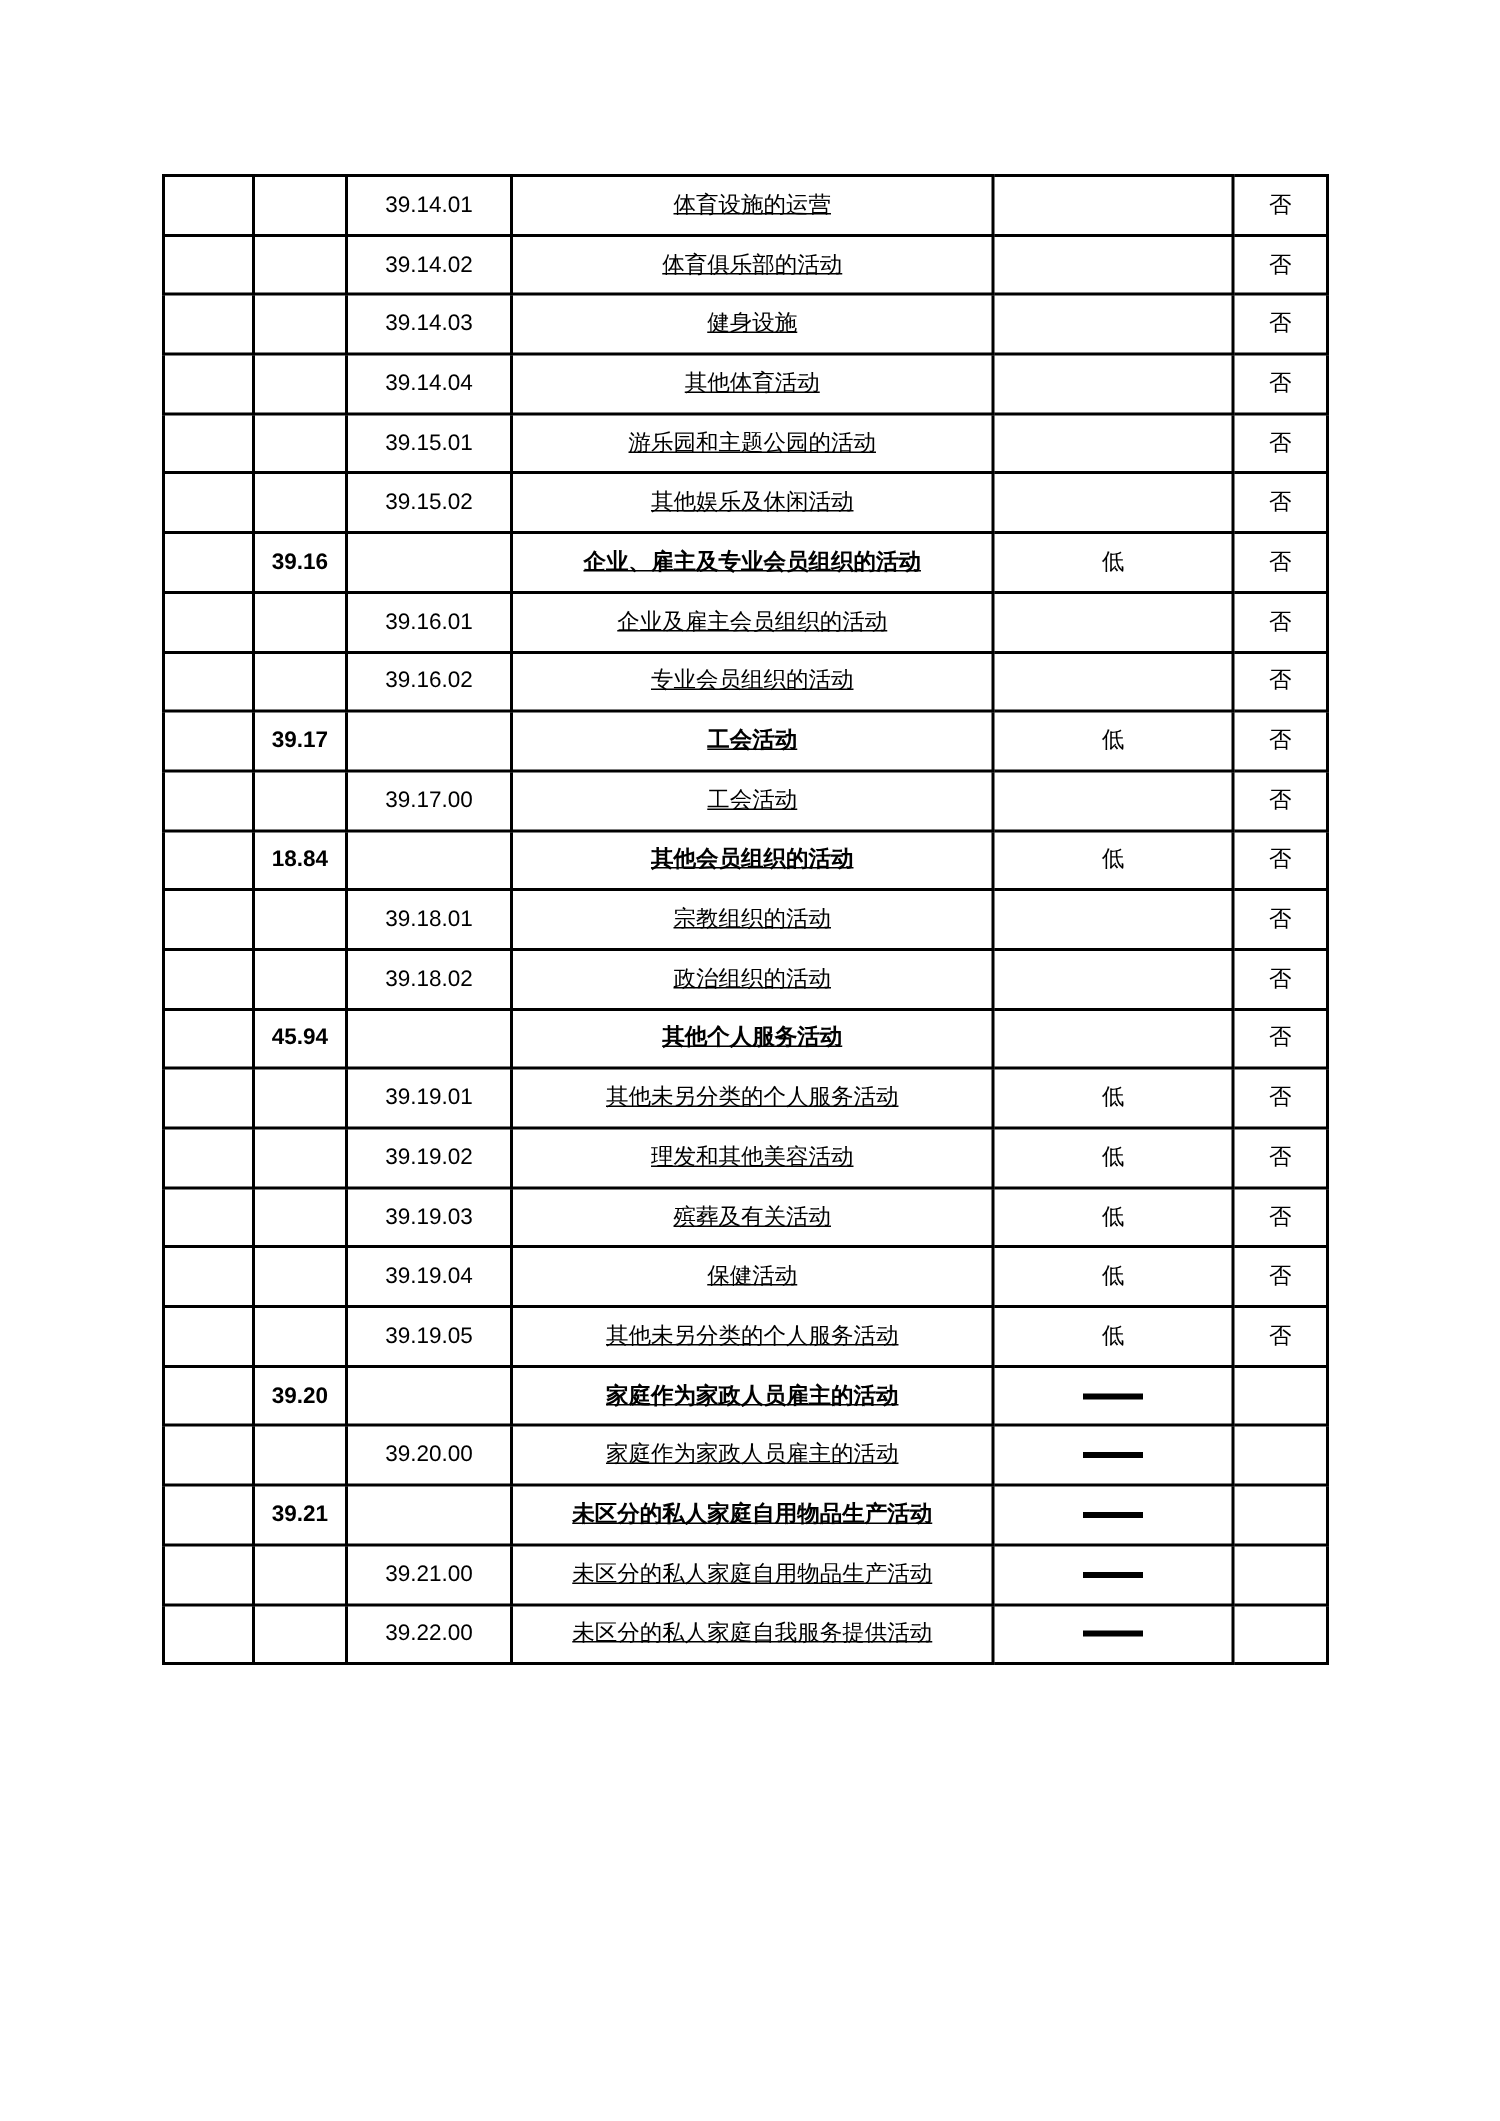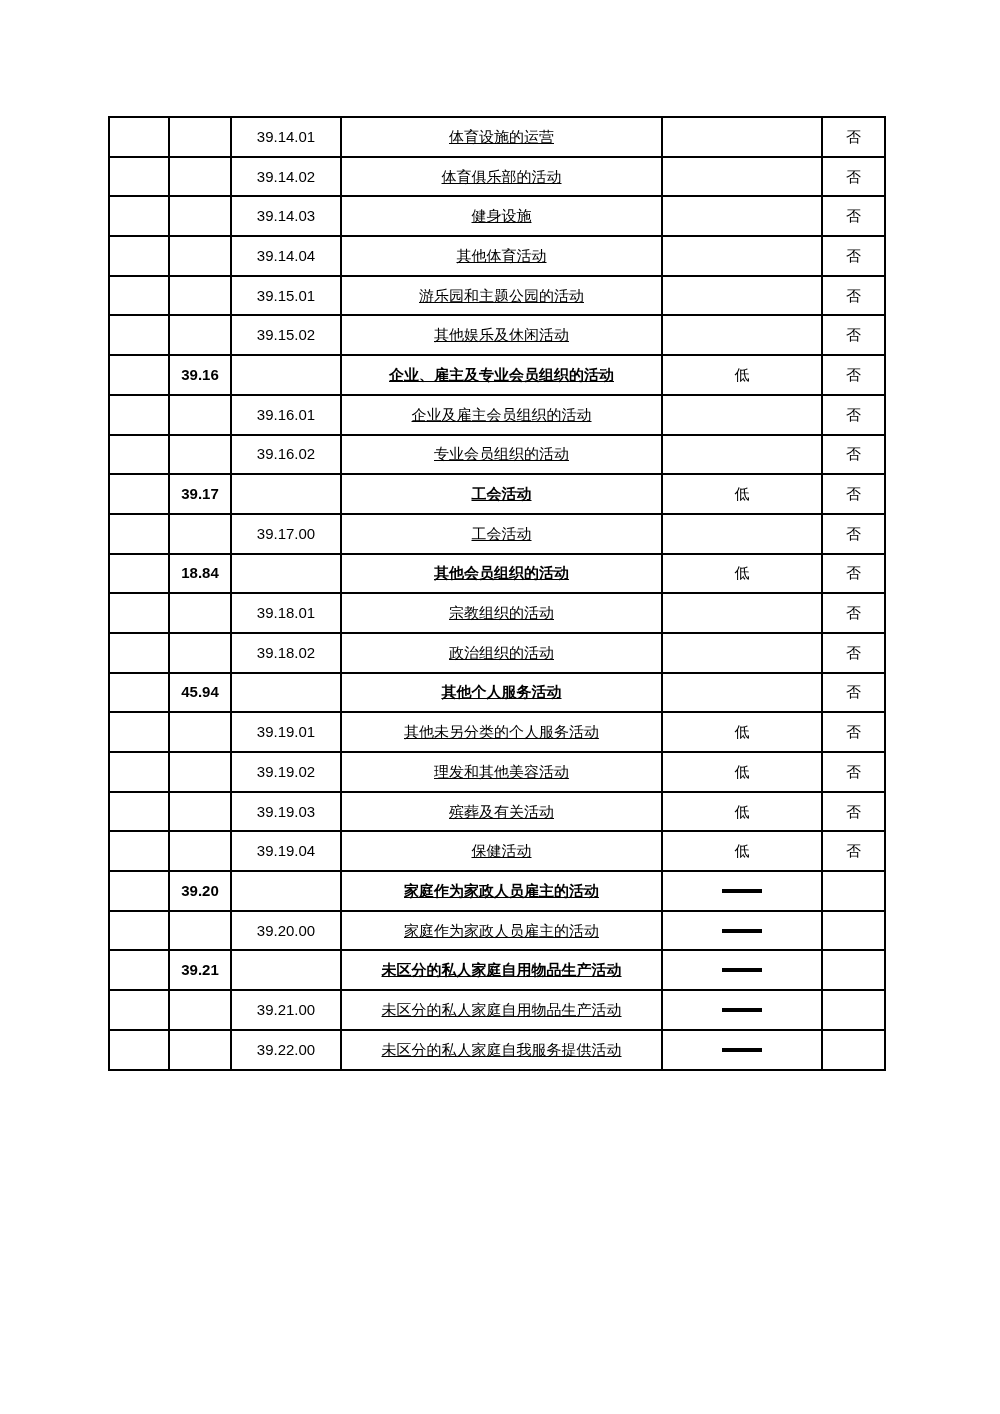--- a/index.html
+++ b/index.html
@@ -227,20 +227,28 @@
 
   <tr>
     <td class="c1"></td>
     <td class="c2"></td>
     <td class="c3">39.19.04</td>
     <td class="c4">保健活动</td>
     <td class="c5">低</td>
     <td class="c6">否</td>
   </tr>
 
+  <tr>
+    <td class="c1"></td>
+    <td class="c2"></td>
+    <td class="c3">39.19.05</td>
+    <td class="c4">其他未另分类的个人服务活动</td>
+    <td class="c5">低</td>
+    <td class="c6">否</td>
+  </tr>
 
   <tr class="section">
     <td class="c1"></td>
     <td class="c2">39.20</td>
     <td class="c3"></td>
     <td class="c4">家庭作为家政人员雇主的活动</td>
     <td class="c5 dash">——</td>
     <td class="c6"></td>
   </tr>
 

